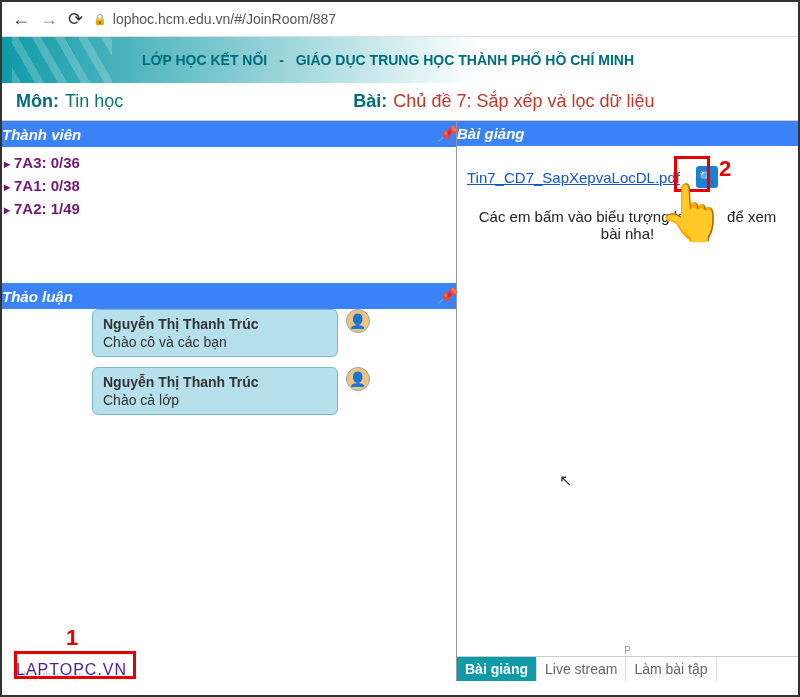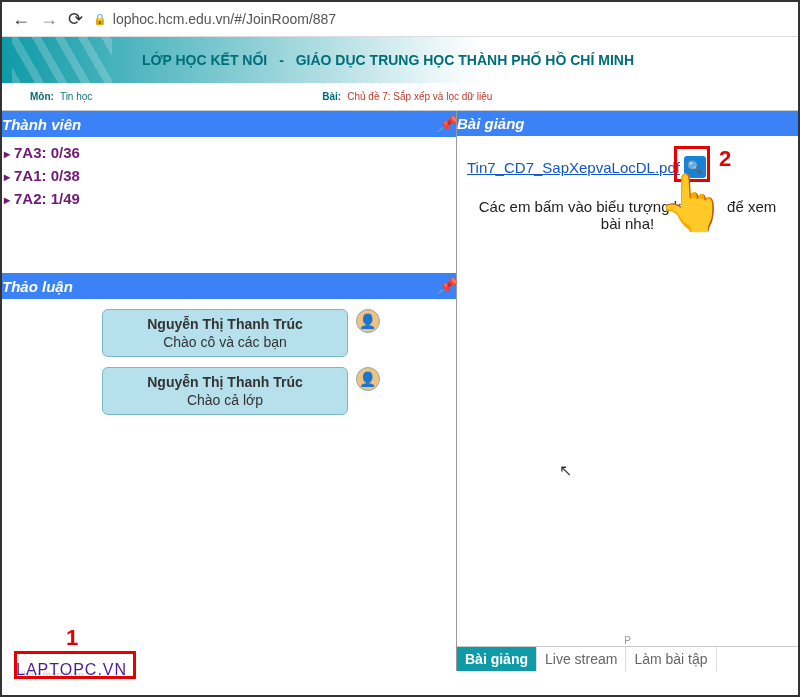--- a/index.html
+++ b/index.html
@@ -10,46 +10,46 @@
     .nav-btn.enabled { color: #333; }
     .url-container { display: flex; align-items: center; gap: 6px; flex: 1; }
     .lock-pad { color: #555; font-size: 11px; }
     .url-text { color: #555; font-size: 14px; }
     
     .site-header { background: linear-gradient(to right, #0e9aa7, #fff 60%); display: flex; align-items: center; padding: 0 10px; height: 46px; position: relative; }
     .header-pattern { width: 100px; height: 46px; background: repeating-linear-gradient(60deg, rgba(255,255,255,0.2), rgba(255,255,255,0.2) 8px, transparent 8px, transparent 20px); }
     .site-brand { color: #006d7a; font-weight: bold; font-size: 14px; margin-left: 30px; }
     .site-title { color: #006d7a; font-weight: bold; font-size: 14px; margin-left: 8px; }
     
-    .meta-bar { display: flex; padding: 8px 28px; border-bottom: 1px solid #ccc; font-size: 10px; }
+    .meta-bar { display: flex; padding: 8px 14px; border-bottom: 1px solid #ccc; font-size: 18px; }
     .meta-label { color: #006d7a; font-weight: bold; }
     .meta-subject { color: #0f766e; margin-left: 6px; }
     .meta-lesson-label { color: #006d7a; font-weight: bold; margin-left: 230px; }
     .meta-lesson { color: #c0392b; margin-left: 6px; }
     
     .main-cols { display: flex; height: 560px; }
     .left-col { width: 455px; border-right: 1px solid #999; display: flex; flex-direction: column; }
     .right-col { flex: 1; display: flex; flex-direction: column; text-align: center; }
     
     .panel-header { background: #3b82f6; color: #fff; font-weight: bold; font-style: italic; padding: 4px 0; display: flex; justify-content: space-between; align-items: center; font-size: 15px; }
     .pin-icn { color: #fff; cursor: pointer; }
     
     .members-list { padding: 4px 0; }
     .member-item { padding: 3px 2px; font-size: 15px; font-weight: bold; color: #701a75; cursor: pointer; }
     .member-item::before { content: "▸"; margin-right: 4px; font-size: 12px; }
     
-    .discussion-body { flex: 1; padding: 10px; overflow: hidden; text-align: center; }
+    .discussion-body { flex: 1; padding: 0; overflow: hidden; }
     .chat-msg { display: flex; align-items: flex-start; gap: 8px; margin-bottom: 10px; margin-left: 90px; }
     .chat-bubble { background: #b7e0ed; border: 1px solid #7ab8c9; border-radius: 6px; padding: 6px 10px; width: 246px; font-size: 14px; }
     .chat-name { font-weight: bold; color: #333; }
     .chat-text { color: #333; margin-top: 2px; }
     .chat-avatar { width: 24px; height: 24px; background: #f1c27d; border-radius: 50%; display: flex; align-items: center; justify-content: center; font-size: 14px; border: 1px solid #88aabb; }
     
     .lecture-body { padding: 20px 10px; font-size: 15px; position: relative; flex: 1; }
-    .pdf-line { display: flex; align-items: center; gap: 4px; margin-bottom: 20px; }
+    .pdf-line { display: flex; align-items: center; gap: 16px; margin-bottom: 20px; }
     .pdf-link { color: #1155cc; text-decoration: underline; cursor: pointer; }
     .mag-btn { width: 22px; height: 22px; background: #1a82d6; border-radius: 3px; display: inline-flex; align-items: center; justify-content: center; color: #fff; font-size: 12px; cursor: pointer; }
     .lecture-text { color: #222; }
     
     .annot-box-2 { position: absolute; border: 3px solid #e60000; top: 10px; left: 217px; width: 36px; height: 36px; }
     .annot-2-num { position: absolute; top: 10px; left: 262px; color: #e60000; font-weight: bold; font-size: 22px; }
     .click-hand { position: absolute; top: 34px; left: 200px; font-size: 56px; pointer-events: none; }
     .cursor-arrow { position: absolute; top: 325px; left: 102px; font-size: 16px; color: #333; pointer-events: none; }
     
     .bottom-tabs { display: flex; border-top: 1px solid #ccc; font-size: 14px; }

